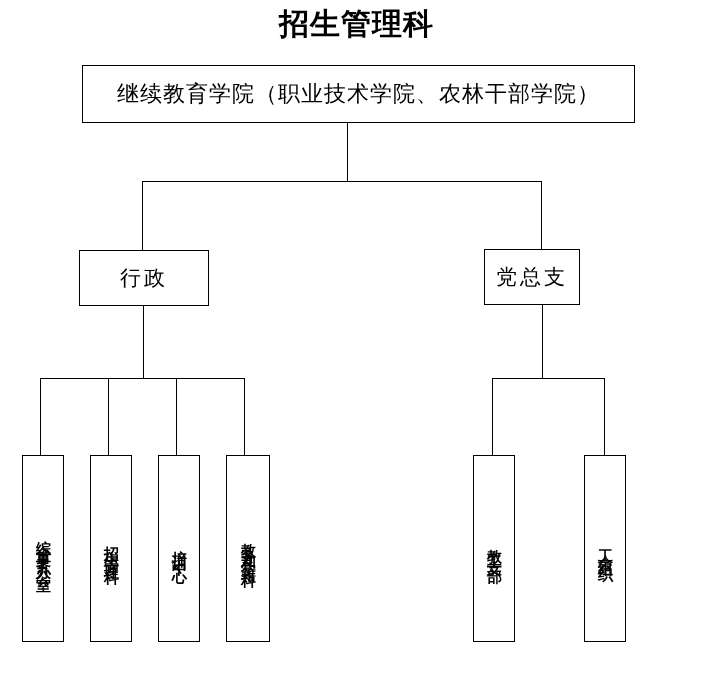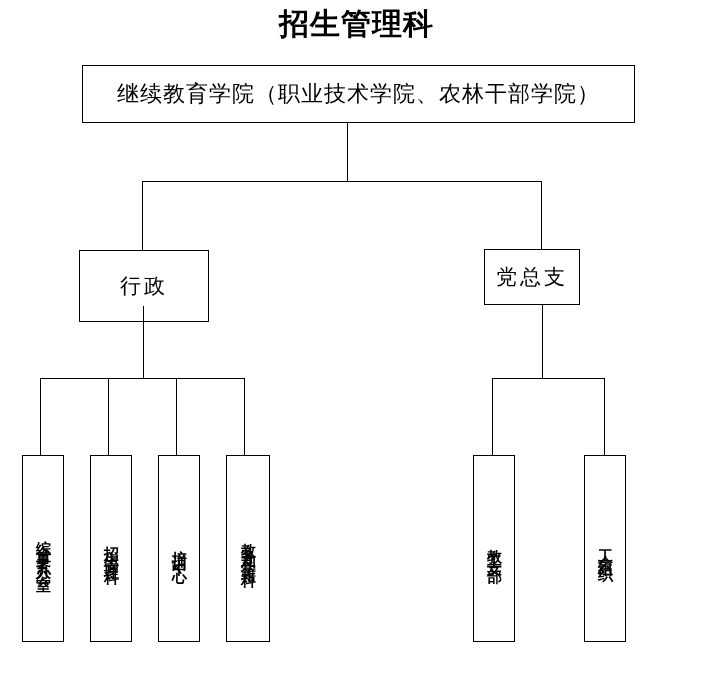--- a/index.html
+++ b/index.html
@@ -84,21 +84,21 @@
     <span>继续教育学院（职业技术学院、农林干部学院）</span>
   </div>
 
   <div class="connector v" style="left:347px; top:123px; height:59px;"></div>
 
   <div class="connector h" style="left:142px; top:181px; width:400px;"></div>
 
   <div class="connector v" style="left:142px; top:181px; height:69px;"></div>
   <div class="connector v" style="left:541px; top:181px; height:69px;"></div>
 
-  <div class="node node-branch" style="left:79px; top:250px; width:130px; height:72px;">
+  <div class="node node-branch" style="left:79px; top:250px; width:130px; height:56px;">
     <span>行政</span>
   </div>
   <div class="node node-branch" style="left:484px; top:249px; width:96px; height:56px;">
     <span>党总支</span>
   </div>
 
   <div class="connector v" style="left:143px; top:306px; height:73px;"></div>
   <div class="connector h" style="left:40px; top:378px; width:205px;"></div>
   <div class="connector v" style="left:40px; top:378px; height:77px;"></div>
   <div class="connector v" style="left:108px; top:378px; height:77px;"></div>

